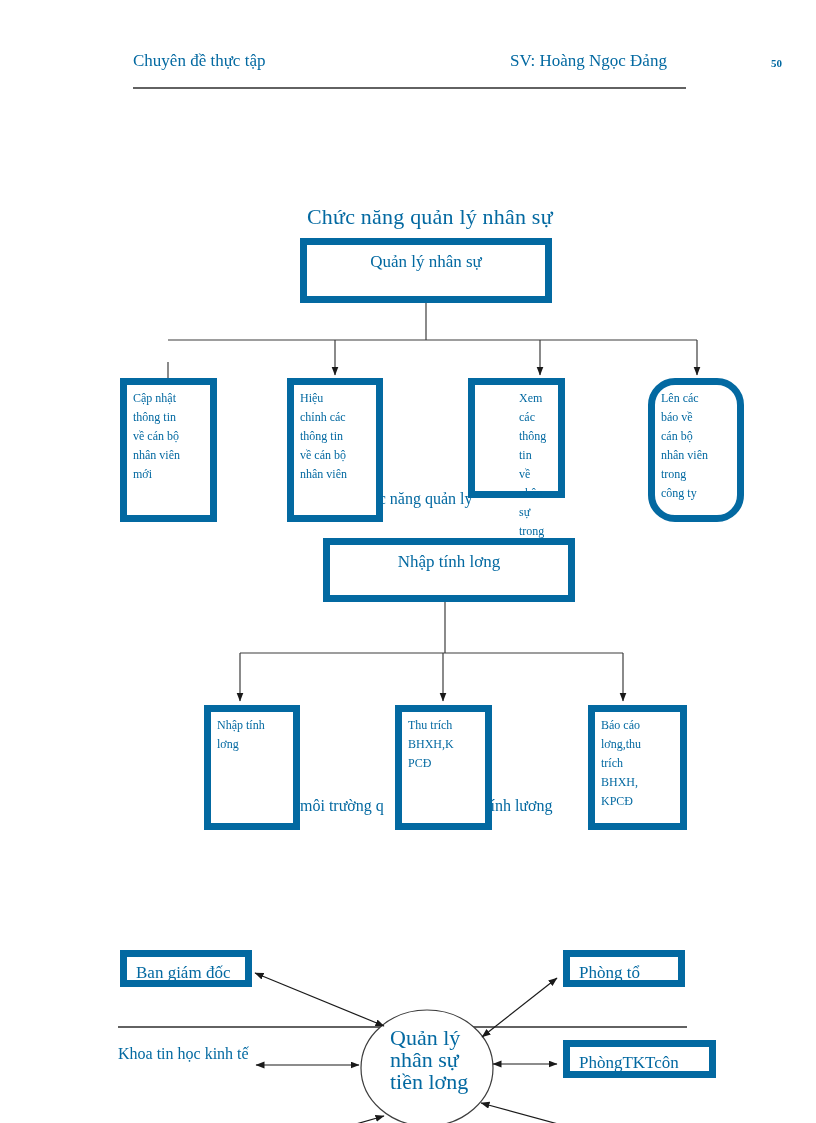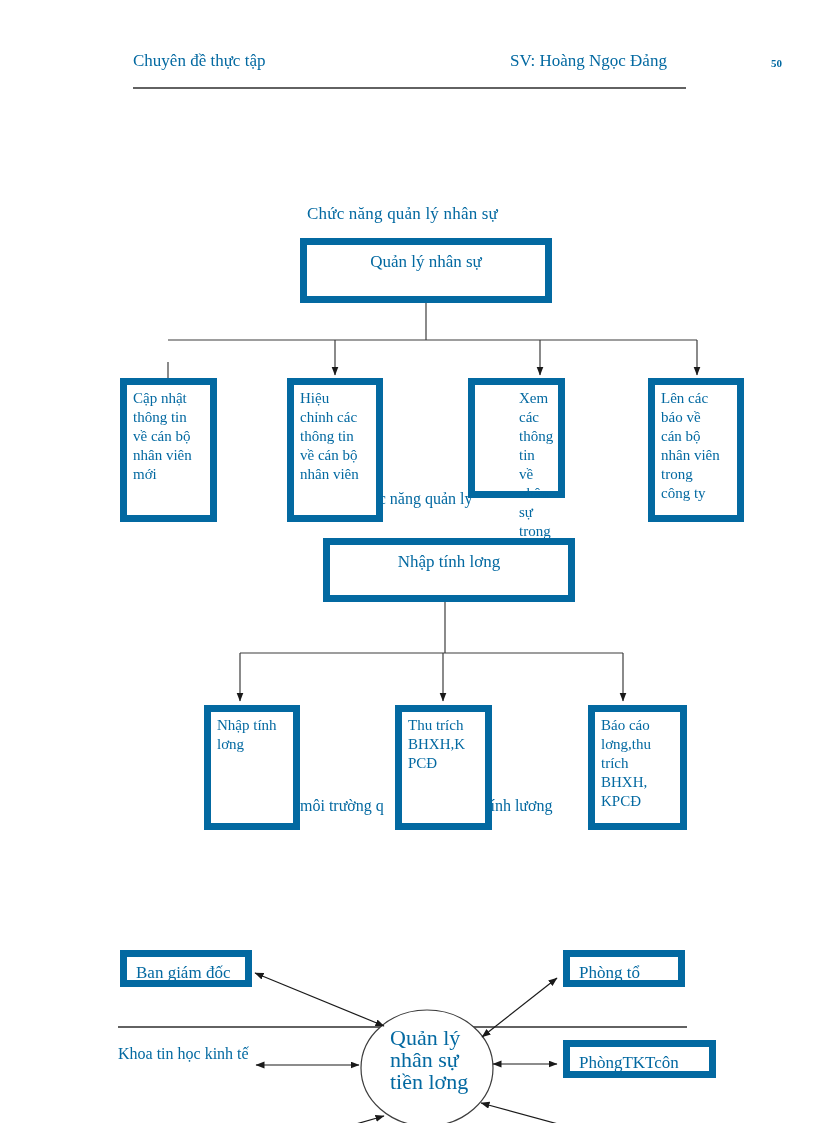--- a/index.html
+++ b/index.html
@@ -4,27 +4,27 @@
 <style>
   html,body{margin:0;padding:0;background:#fff;}
   .page{
     position:relative;width:816px;height:1123px;background:#fff;overflow:hidden;
     font-family:"Liberation Serif","DejaVu Serif",serif;color:#0369a1;
   }
   .abs{position:absolute;}
   .txt{white-space:pre-line;}
   .hdr{font-size:17px;}
   .pagenum{font-size:11px;font-weight:bold;}
-  .dtitle{font-size:17px;letter-spacing:.2px;}
+  .dtitle{font-size:22px;letter-spacing:.2px;}
   .box{
     position:absolute;background:#fff;border:7px solid #0369a1;
     box-sizing:border-box;z-index:2;
   }
   .rootbox{text-align:center;padding-top:7px;font-size:17px;}
-  .smallbox{font-size:15px;line-height:19px;padding:4px 6px;white-space:pre-line;}
+  .smallbox{font-size:12px;line-height:19px;padding:4px 6px;white-space:pre-line;}
   .entitybox{font-size:17px;line-height:20px;padding:6px 0 0 9px;white-space:pre-line;overflow:hidden;}
   .fragment{position:absolute;z-index:0;font-size:16px;}
   .overtext{position:absolute;z-index:3;font-size:16px;}
   .circlelabel{position:absolute;z-index:3;font-size:22px;line-height:22px;white-space:pre-line;margin-top:8px;}
   svg.lines{position:absolute;left:0;top:0;z-index:1;pointer-events:none;}
 </style>
 </head>
 <body>
 
 <div class="page">
@@ -88,21 +88,21 @@
   <div class="box smallbox" style="left:287px;top:378px;width:96px;height:144px;">Hiệu
 chỉnh các
 thông tin
 về cán bộ
 nhân viên</div>
   <div class="box smallbox" style="left:468px;top:378px;width:97px;height:120px;padding-left:44px;">Xem các
 thông tin
 về nhân
 sự trong
 công ty</div>
-  <div class="box smallbox" style="left:648px;top:378px;width:96px;height:144px;">Lên các
+  <div class="box smallbox" style="left:648px;top:378px;width:96px;height:144px;border-radius:27px;">Lên các
 báo về
 cán bộ
 nhân viên
 trong
 công ty</div>
 
   <div class="box rootbox" style="left:323px;top:538px;width:252px;height:64px;">
     <span class="txt">Nhập tính lơng</span>
   </div>
 

